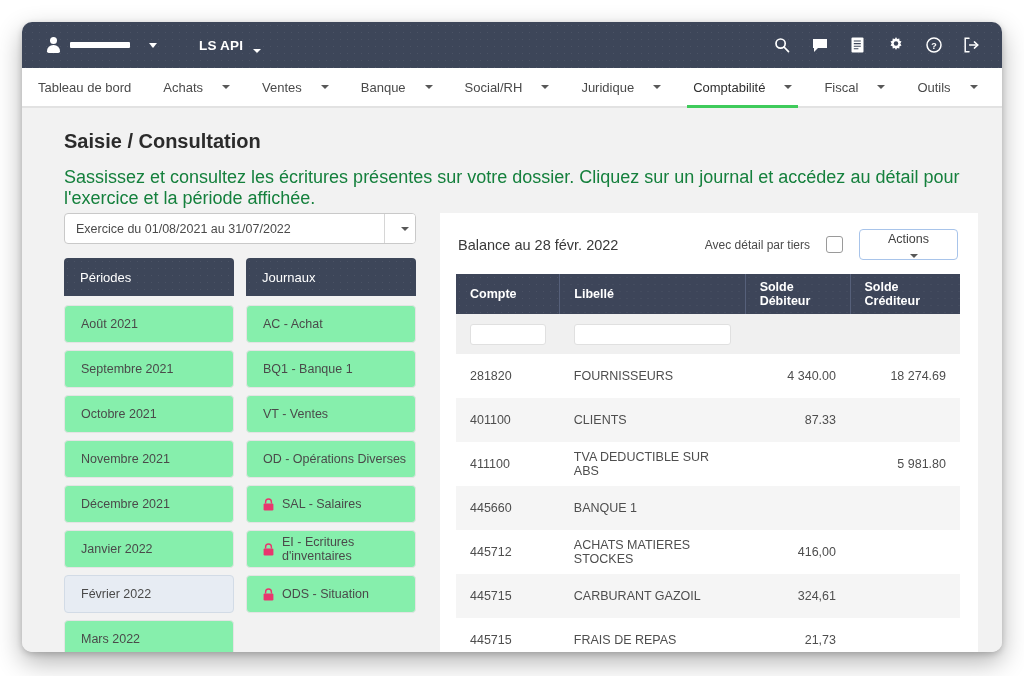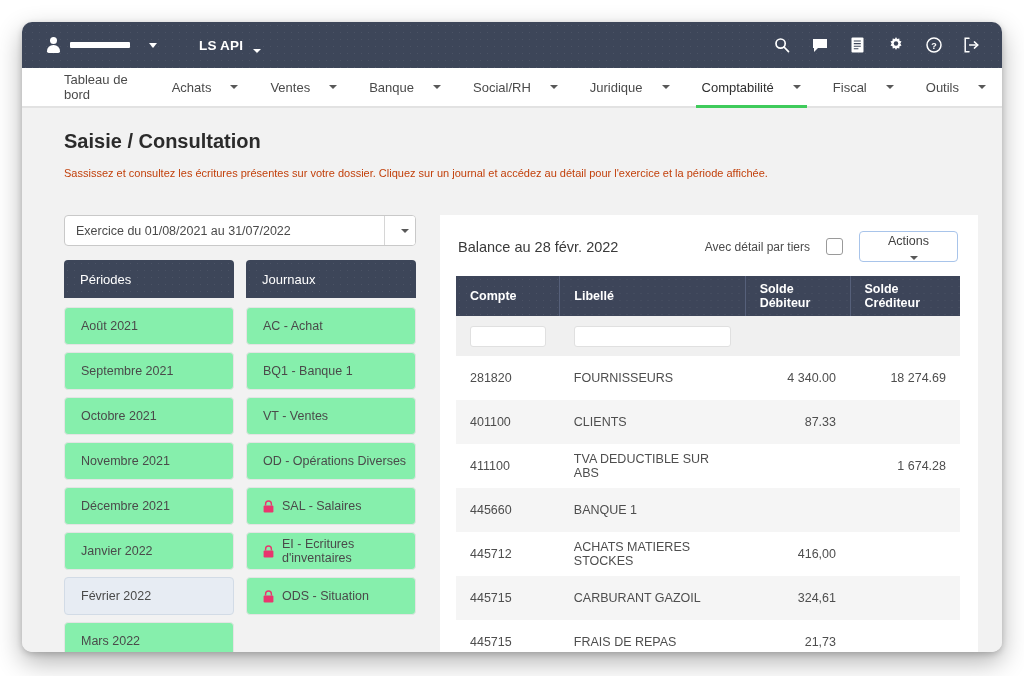--- a/index.html
+++ b/index.html
@@ -81,21 +81,20 @@
     cursor: pointer;
   }
   .tb-icon svg { display: block; }
 
   
   .navbar {
     height: 40px;
     background: #fff;
     display: flex;
     align-items: stretch;
-    padding-left: 26px;
     border-bottom: 2px solid #e2e2e2;
     position: relative;
   }
   .nav-item {
     display: flex; align-items: center; gap: 9px;
     padding: 0 16px;
     font-size: 13px;
     color: #4a4a4a;
     cursor: pointer;
     position: relative;
@@ -114,21 +113,21 @@
     background: #f2f2f2;
     height: calc(630px - 46px - 40px);
     padding: 22px 24px 0 22px;
     overflow: hidden;
   }
   .page-title {
     font-size: 20px; font-weight: bold; color: #2b2b2b;
     margin: 0 0 14px 20px;
   }
   .page-desc {
-    font-size: 11px; color: #c2410c; margin: 0 0 36px 20px;
+    font-size: 18px; color: #15803d; margin: 0 0 4px 20px;
   }
 
   .main-row { display: flex; gap: 0; align-items: flex-start; }
 
   
   .left-col { width: 380px; padding-left: 20px; flex: none; }
 
   .exercise-select {
     display: flex;
     height: 31px;
@@ -512,21 +511,21 @@
             <tr>
               <td>401100</td>
               <td>CLIENTS</td>
               <td class="num">87.33</td>
               <td class="num"></td>
             </tr>
             <tr>
               <td>411100</td>
               <td>TVA DEDUCTIBLE SUR ABS</td>
               <td class="num"></td>
-              <td class="num">1 674.28</td>
+              <td class="num">5 981.80</td>
             </tr>
             <tr>
               <td>445660</td>
               <td>BANQUE 1</td>
               <td class="num"></td>
               <td class="num"></td>
             </tr>
             <tr>
               <td>445712</td>
               <td>ACHATS MATIERES STOCKES</td>

